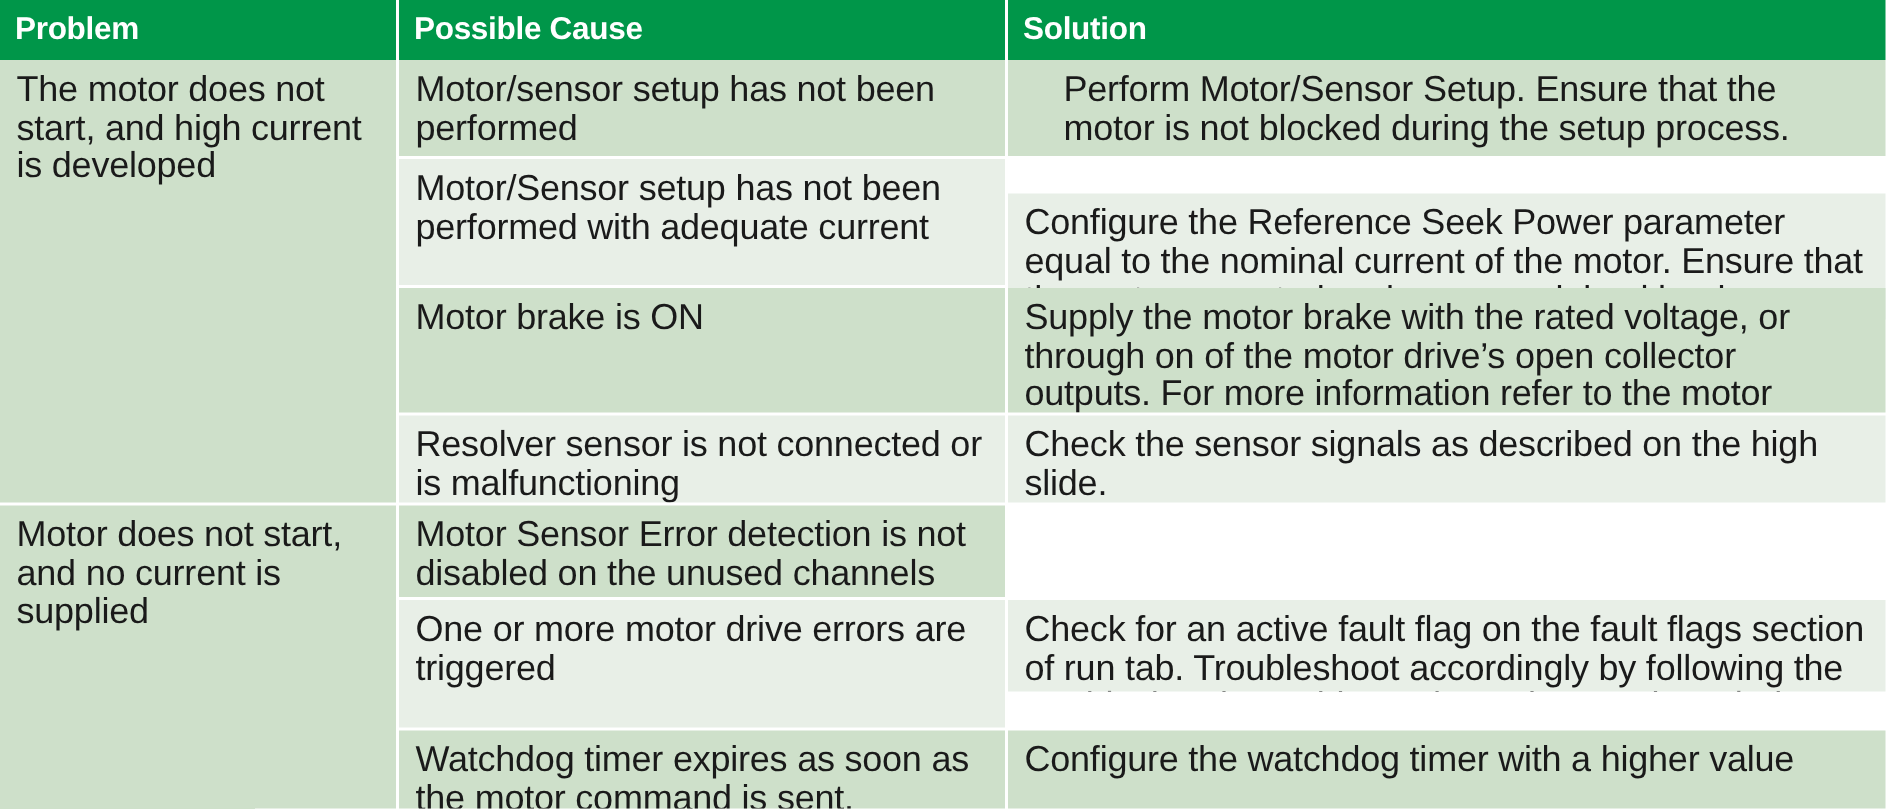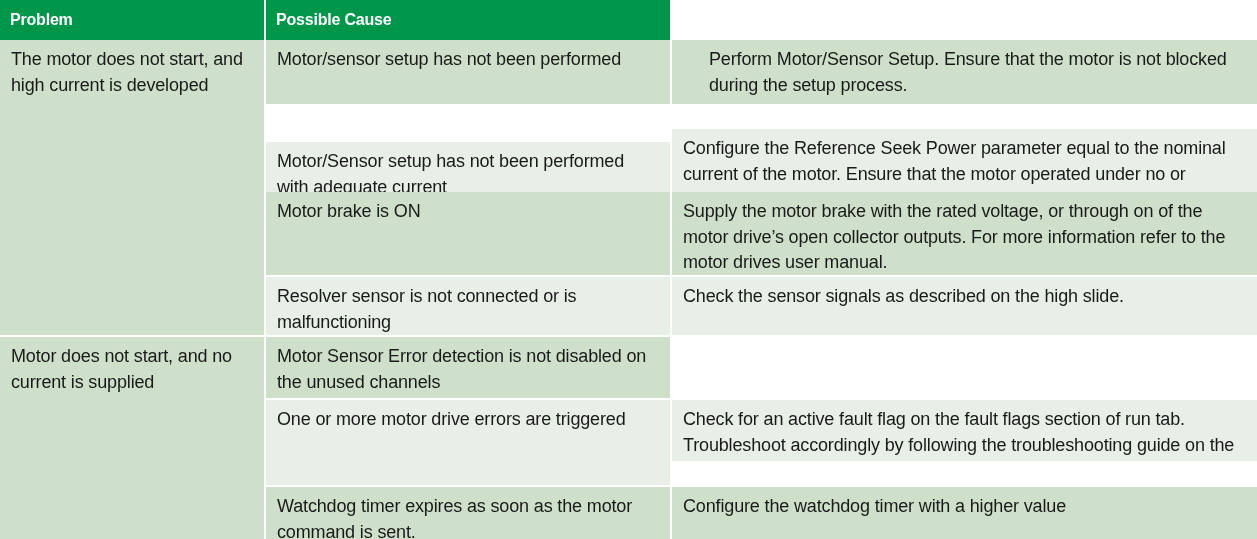--- a/index.html
+++ b/index.html
@@ -23,21 +23,21 @@
   
   .thead {
     display: flex;
     width: 100%;
     height: 40px;
     background: #ffffff;
   }
   .th {
     background: #009649;
     color: #ffffff;
-    font-size: 16px;
+    font-size: 21px;
     font-weight: bold;
     letter-spacing: -0.2px;
     display: flex;
     align-items: center;
     padding-left: 10px;
     box-sizing: border-box;
     height: 40px;
   }
   .th-problem  { width: 264px; margin-right: 2px; }
   .th-cause    { width: 404px; margin-right: 2px; }
@@ -47,21 +47,21 @@
   .tbody {
     position: relative;
     width: 1257px;
     height: 499px;
   }
 
   .cell {
     position: absolute;
     box-sizing: border-box;
     padding: 7px 10px 7px 11px;
-    font-size: 18px;
+    font-size: 24px;
     line-height: 25.5px;
     color: #1a1a1a;
     letter-spacing: -0.15px;
     overflow: hidden;
   }
 
   .col-problem  { left: 0px;   width: 264px; }
   .col-cause    { left: 266px; width: 404px; }
   .col-solution { left: 672px; width: 585px; }
 
@@ -69,30 +69,31 @@
   .tint-light { background: #e8efe7; }
 </style>
 </head>
 <body>
 
 <div class="table">
 
   <div class="thead">
     <div class="th th-problem">Problem</div>
     <div class="th th-cause">Possible Cause</div>
+    <div class="th th-solution">Solution</div>
   </div>
 
   <div class="tbody">
 
     <div class="cell col-problem tint-dark" style="top:0px; height:295px;">The motor does not start, and high current is developed</div>
 
     <div class="cell col-cause tint-dark" style="top:0px; height:64px;">Motor/sensor setup has not been performed</div>
     <div class="cell col-solution tint-dark" style="top:0px; height:64px;padding-left:37px;">Perform Motor/Sensor Setup. Ensure that the motor is not blocked during the setup process.</div>
 
-    <div class="cell col-cause tint-light" style="top:66px; height:84px;margin-top:36px;">Motor/Sensor setup has not been performed with adequate current</div>
+    <div class="cell col-cause tint-light" style="top:66px; height:84px;">Motor/Sensor setup has not been performed with adequate current</div>
     <div class="cell col-solution tint-light" style="top:66px; height:84px;margin-top:23px;">Configure the Reference Seek Power parameter equal to the nominal current of the motor. Ensure that the motor operated under no or minimal load.</div>
 
     <div class="cell col-cause tint-dark" style="top:152px; height:83px;">Motor brake is ON</div>
     <div class="cell col-solution tint-dark" style="top:152px; height:83px;">Supply the motor brake with the rated voltage, or through on of the motor drive’s open collector outputs. For more information refer to the motor drives user manual.</div>
 
     <div class="cell col-cause tint-light" style="top:237px; height:58px;">Resolver sensor is not connected or is malfunctioning</div>
     <div class="cell col-solution tint-light" style="top:237px; height:58px;">Check the sensor signals as described on the high slide.</div>
 
     <div class="cell col-problem tint-dark" style="top:297px; height:202px;">Motor does not start, and no current is supplied</div>
 

